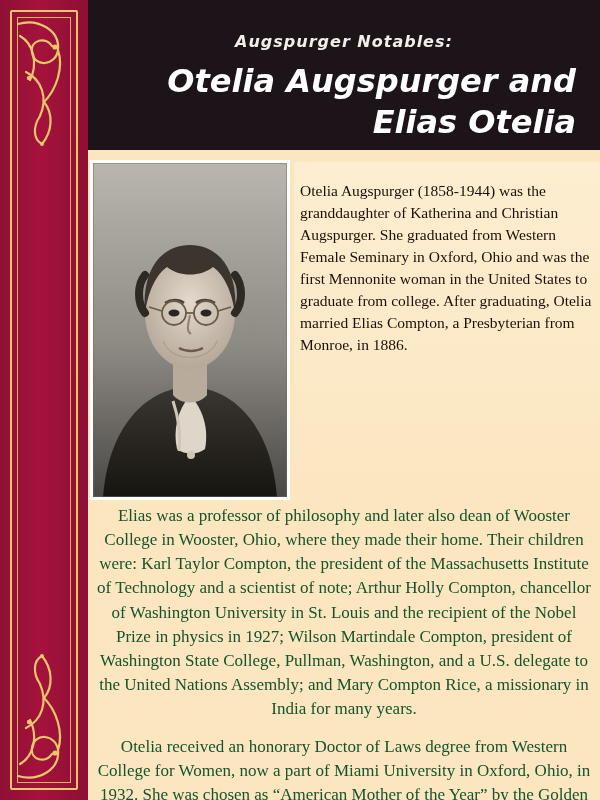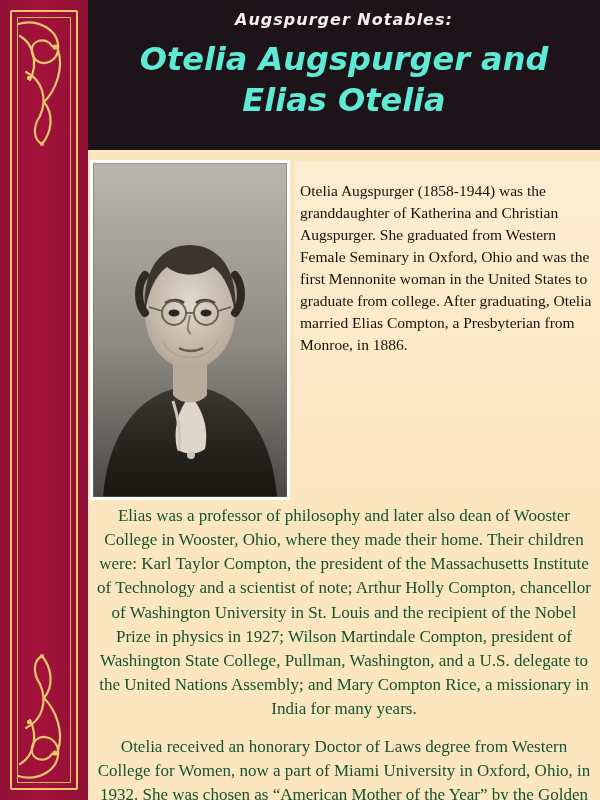--- a/index.html
+++ b/index.html
@@ -60,39 +60,40 @@
   .header {
     position: absolute;
     left: 88px;
     top: 0;
     width: 512px;
     height: 184px;
     background: #1c1418;
     color: #ffffff;
     text-align: center;
     box-sizing: border-box;
-    padding-top: 10px;
+    padding-top: 32px;
   }
   .kicker {
     font-family: "DejaVu Sans", sans-serif;
     font-style: italic;
     font-weight: bold;
     font-size: 16px;
     letter-spacing: 1px;
     color: #f2eee9;
   }
   .title {
     margin-top: 10px;
     font-family: "DejaVu Sans", sans-serif;
     font-style: italic;
     font-weight: bold;
     font-size: 32px;
     line-height: 1.28;
-    color: #5eead4;
+    color: #ffffff;
     padding: 0 24px;
+    text-align: right;
   }
 
   
   .body-area {
     position: absolute;
     left: 88px;
     top: 150px;
     width: 512px;
     height: 650px;
     background: #fbe6c0;

